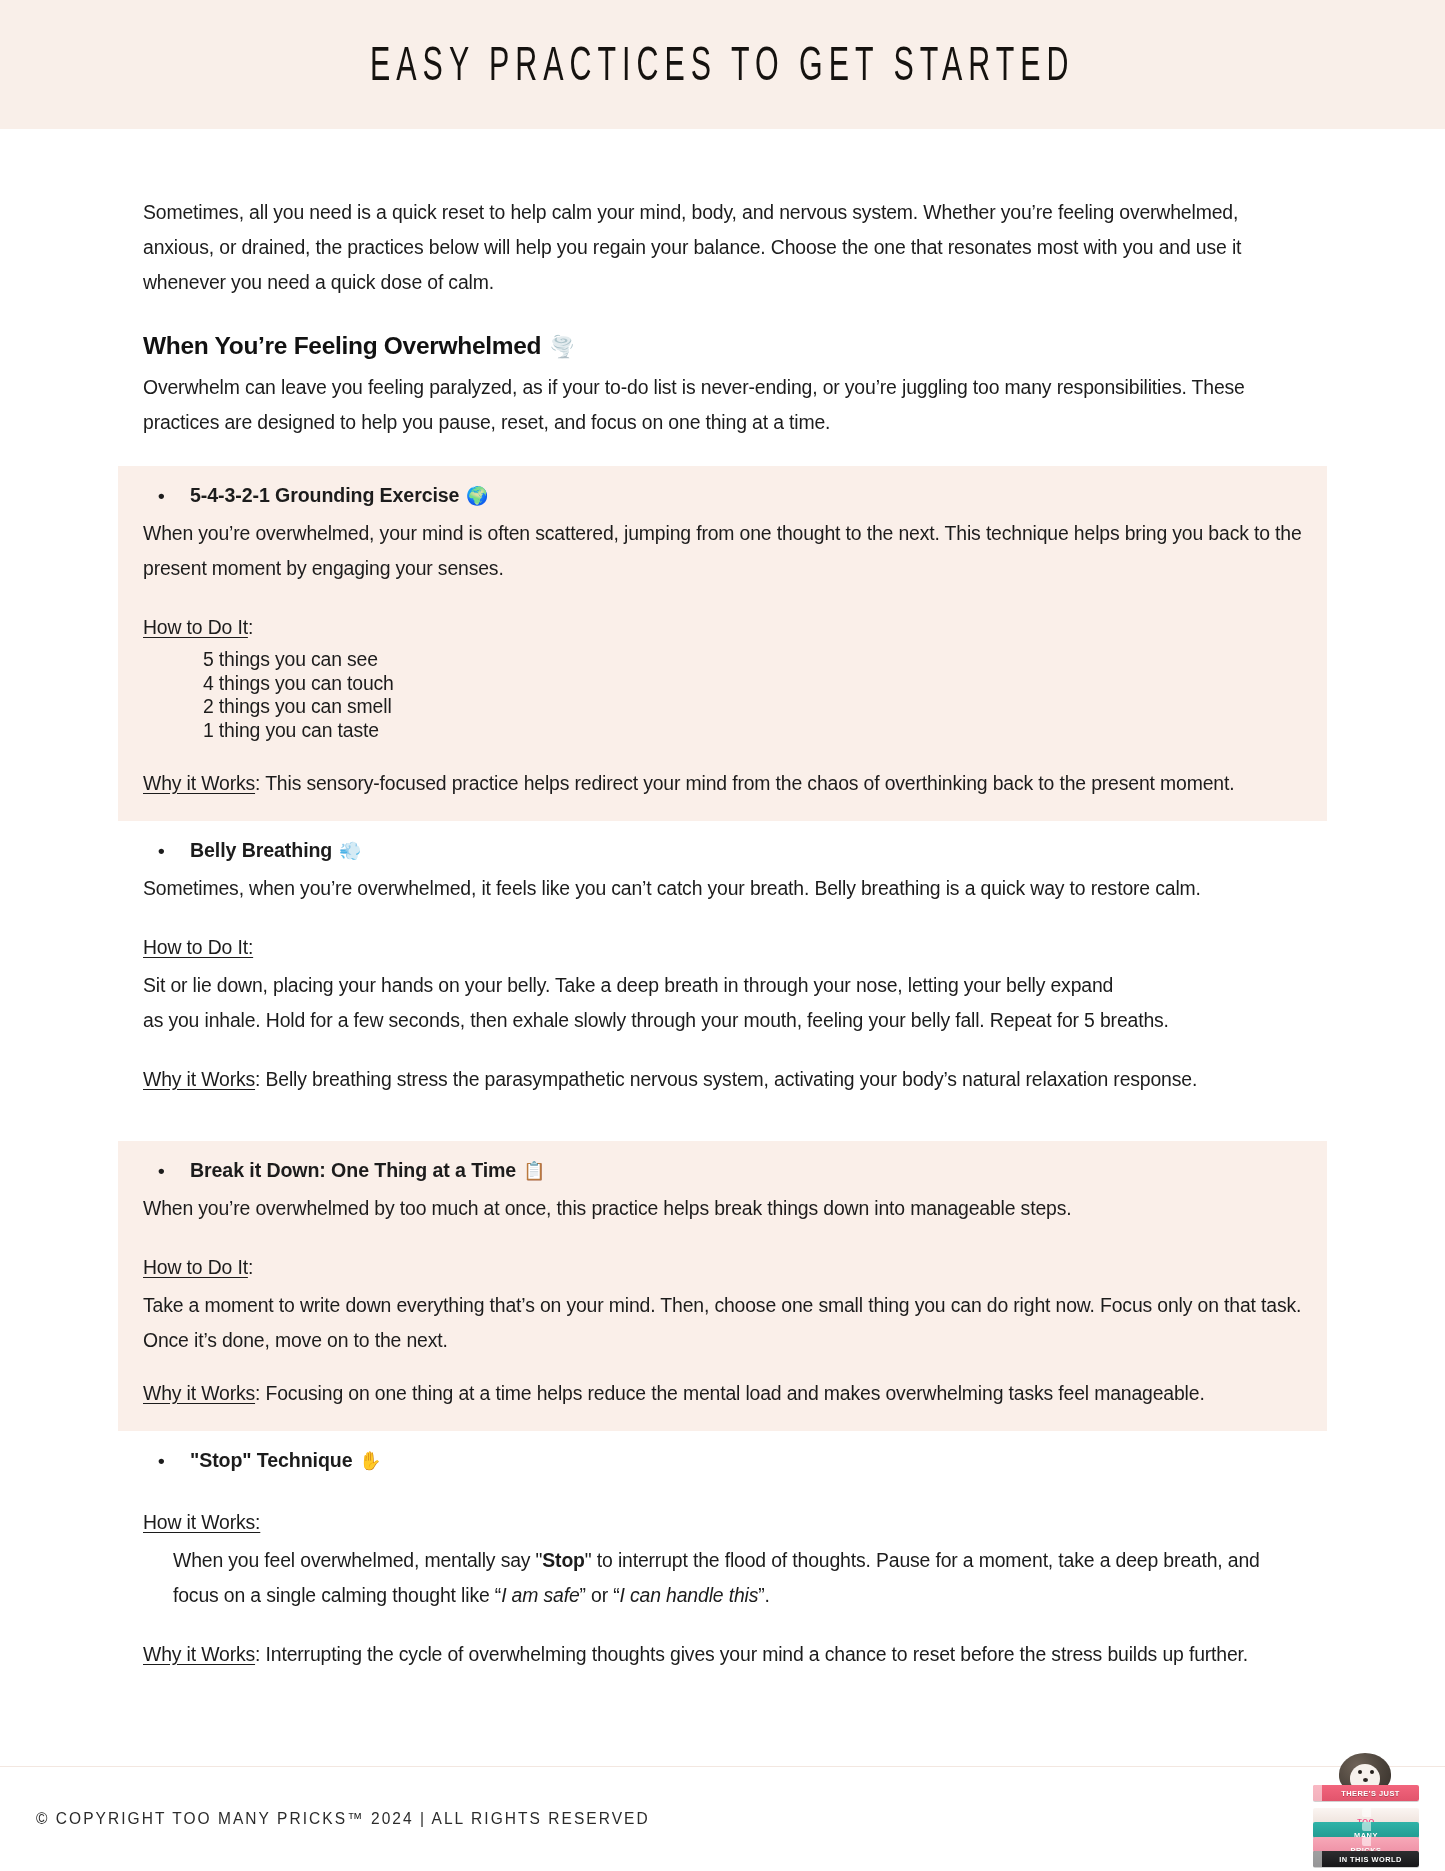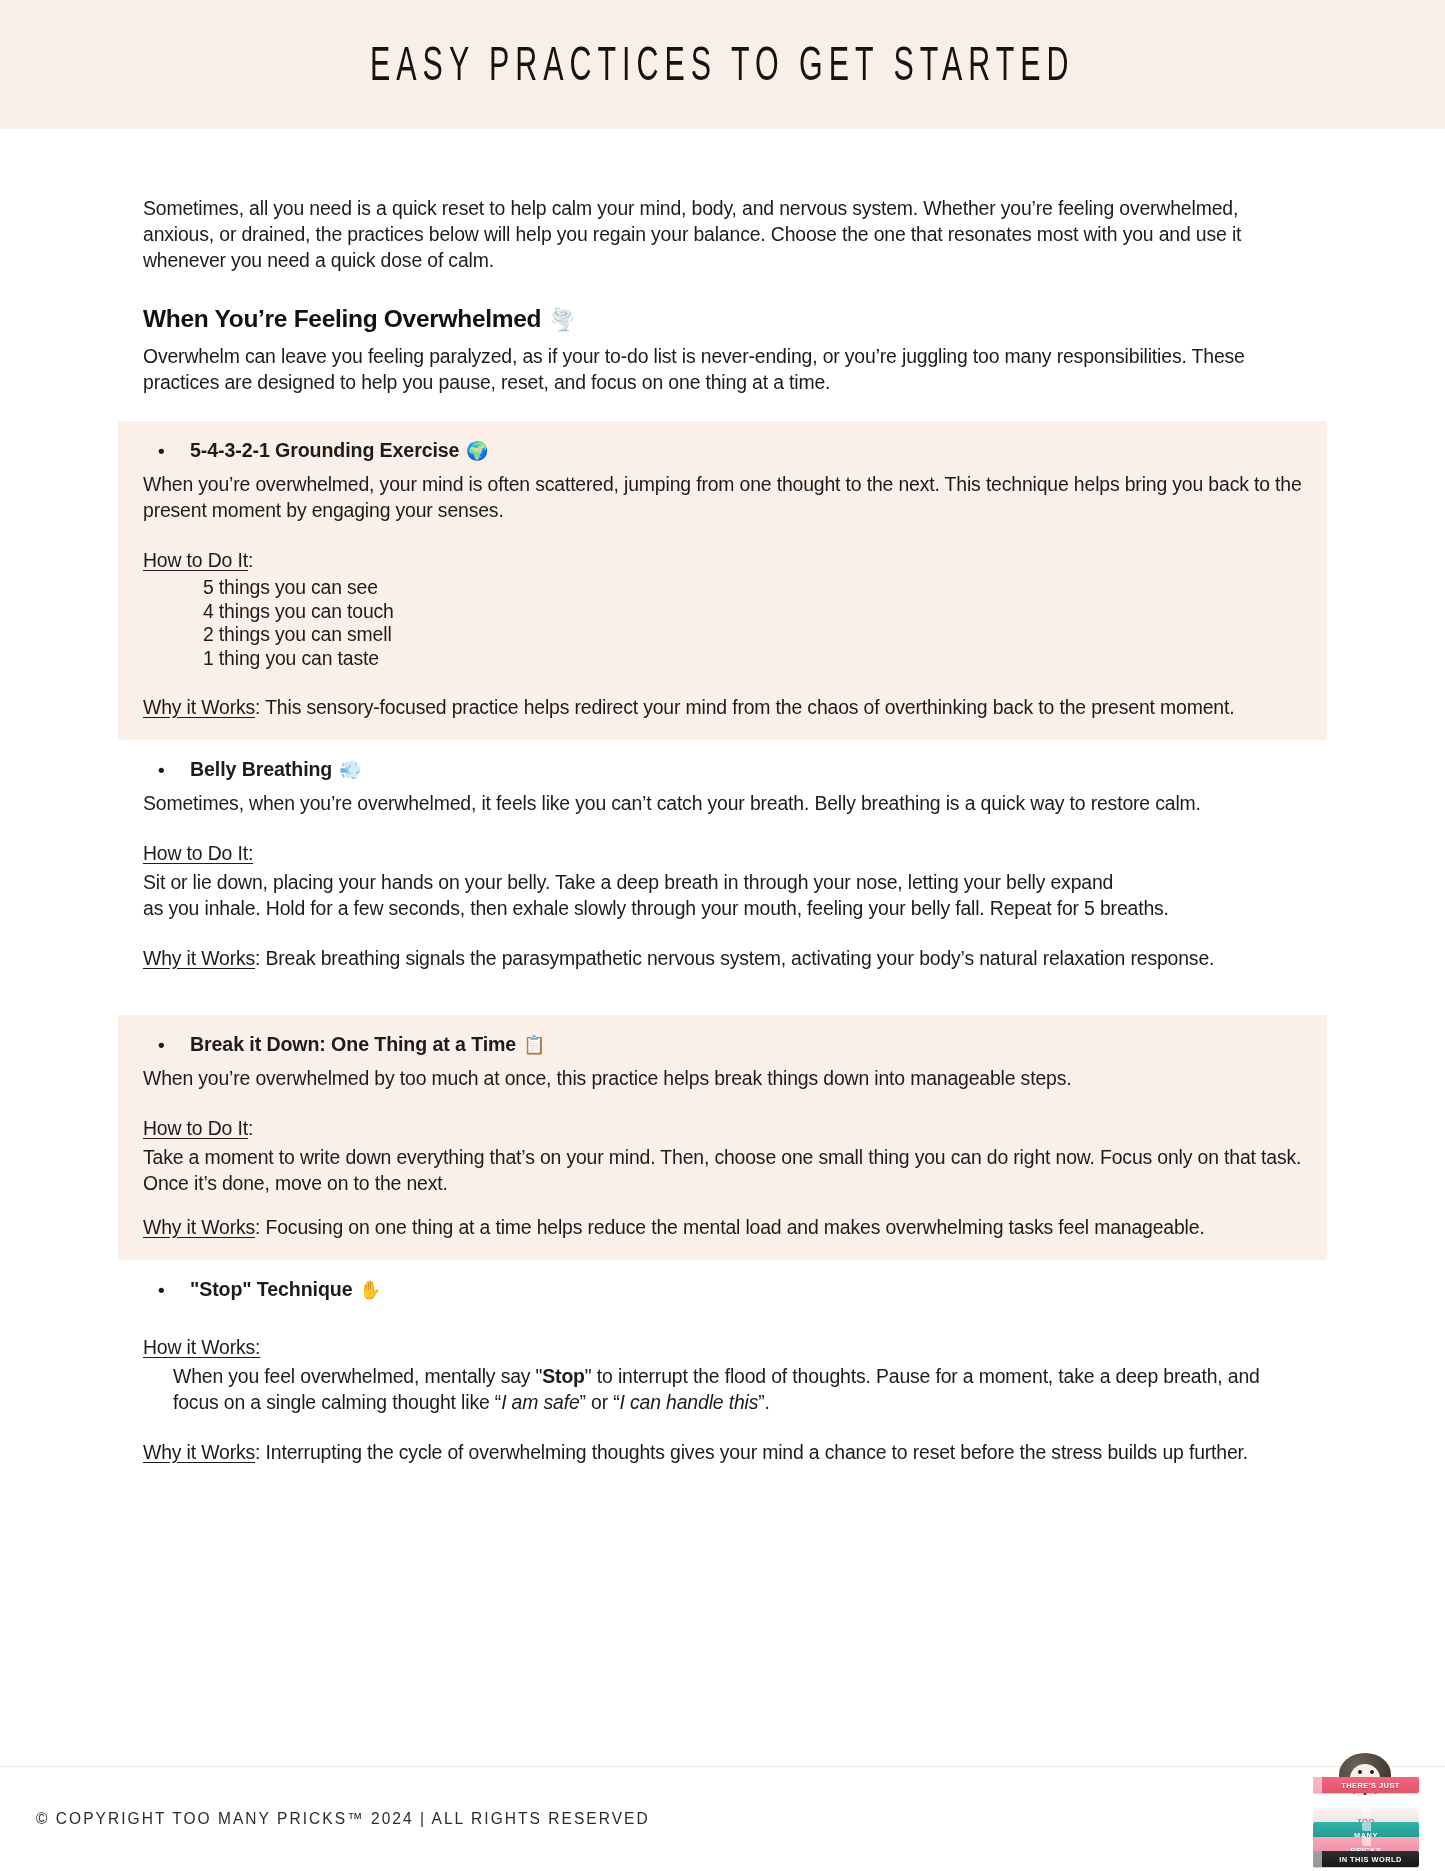--- a/index.html
+++ b/index.html
@@ -38,21 +38,21 @@
   .content {
     padding: 0 143px 0 143px;
     position: relative;
   }
   .content-inner { padding-top: 66px; }
 
   p { margin: 0; }
 
   .body-text {
     font-size: 19.4px;
-    line-height: 26px;
+    line-height: 35px;
     color: #1c1c1c;
     letter-spacing: -0.15px;
   }
 
   
   .band {
     background: #faefe9;
     margin-left: -25px;
     margin-right: -25px;
     padding: 18px 25px 20px 25px;
@@ -200,21 +200,21 @@
     flex: 1;
     text-align: center;
     font-size: 7.4px;
     font-weight: 700;
     letter-spacing: .5px;
     color: #ffffff;
     text-shadow: 0 1px 0 rgba(0,0,0,.25);
     white-space: nowrap;
     overflow: hidden;
   }
-  .book.b1 { top: 28px; height: 16px; background: linear-gradient(180deg,#f2657d 0%, #e2546c 100%); }
+  .book.b1 { top: 36px; height: 16px; background: linear-gradient(180deg,#f2657d 0%, #e2546c 100%); }
   .book.b2 { top: 59px; height: 15px; background: linear-gradient(180deg,#fbf5f2 0%, #efe4de 100%); flex-direction: column; }
   .book.b2 .title { color: #f0508a; text-shadow: none; }
   .book.b3 { top: 73px; height: 16px; background: linear-gradient(180deg,#2fb3a8 0%, #239b92 100%); flex-direction: column; }
   .book.b4 { top: 88px; height: 15px; background: linear-gradient(180deg,#f7a8b8 0%, #ef93a7 100%); flex-direction: column; }
   .book.b5 { top: 102px; height: 16px; background: linear-gradient(180deg,#2e2e30 0%, #171719 100%); }
 </style>
 </head>
 <body>
 
 <div class="page-header">
@@ -269,21 +269,21 @@
 
     <div class="gap-md"></div>
 
     <p class="body-text lbl-line"><span class="u">How to Do It:</span></p>
 
     <p class="body-text">Sit or lie down, placing your hands on your belly. Take a deep breath in through your nose, letting your belly expand</p>
     <p class="body-text">as you inhale. Hold for a few seconds, then exhale slowly through your mouth, feeling your belly fall. Repeat for 5 breaths.</p>
 
     <div class="gap-md"></div>
 
-    <p class="body-text"><span class="u">Why it Works</span><span>: </span><span>Break breathing signals the parasympathetic nervous system, activating your body’s natural relaxation response.</span></p>
+    <p class="body-text"><span class="u">Why it Works</span><span>: </span><span>Belly breathing stress the parasympathetic nervous system, activating your body’s natural relaxation response.</span></p>
   </div>
 
   <div class="gap-md"></div>
 
   <div class="band practice-block">
     <div class="practice-title">
       <span class="bullet">•</span>
       <span>Break it Down: One Thing at a Time</span>
       <span class="emoji">📋</span>
     </div>

